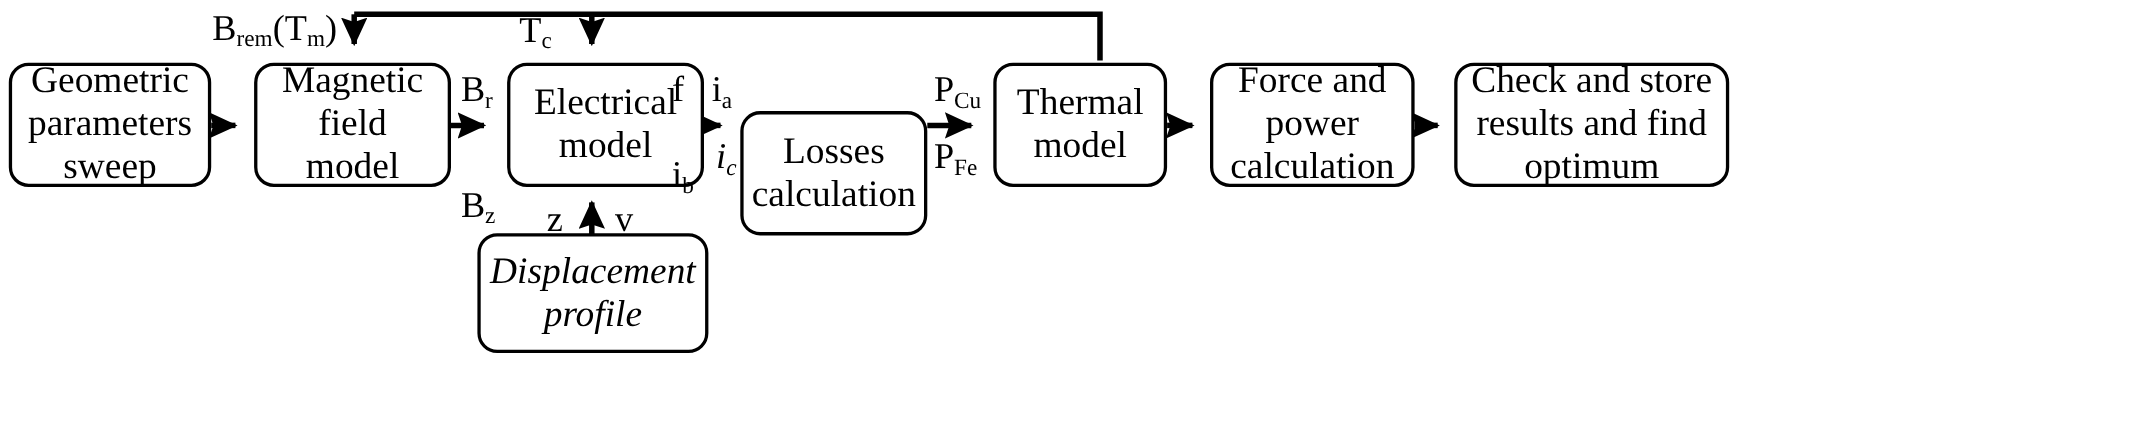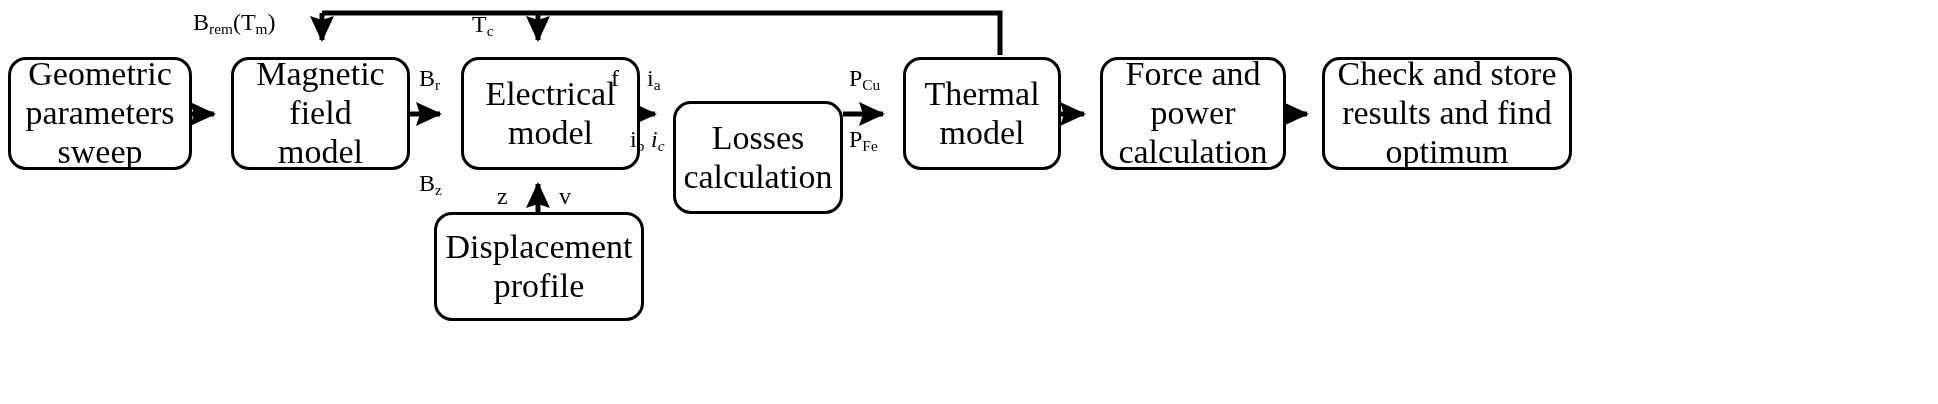--- a/index.html
+++ b/index.html
@@ -38,21 +38,21 @@
     line-height: 1.14;
     padding: 4px 10px;
   }
   .node-label {
     display: block;
     white-space: pre-line;
   }
   .edge-label {
     position: absolute;
     color: #000000;
-    font-size: 24px;
+    font-size: 33px;
     line-height: 1;
     white-space: nowrap;
     user-select: none;
   }
   .edge-label sub {
     font-size: 0.64em;
     line-height: 0;
     vertical-align: baseline;
     position: relative;
     top: 0.27em;
@@ -121,21 +121,21 @@
 power
 calculation</span>
   </div>
 
   <div class="node" style="left:1322px; top:57px; width:250px; height:113px;">
     <span class="node-label">Check and store
 results and find
 optimum</span>
   </div>
 
-  <div class="node" style="left:434px; top:212px; width:210px; height:109px;">
+  <div class="node" style="left:434px; top:212px; width:210px; height:109px;font-style:italic;">
     <span class="node-label">Displacement
 profile</span>
   </div>
 
   <div class="edge-label" style="left:193px; top:10px;">
     <span>B</span><sub>rem</sub><span>(T</span><sub>m</sub><span>)</span>
   </div>
 
   <div class="edge-label" style="left:472px; top:12px;">
     <span>T</span><sub>c</sub>
@@ -150,21 +150,21 @@
   </div>
 
   <div class="edge-label" style="left:611px; top:66px;">
     <span>f</span>
   </div>
 
   <div class="edge-label" style="left:647px; top:66px;text-align:center;">
     <span>i</span><sub>a</sub>
   </div>
 
-  <div class="edge-label" style="left:611px; top:127px;margin-left:19px;">
+  <div class="edge-label" style="left:611px; top:143px;">
     <span>i</span><sub>b</sub>
   </div>
 
   <div class="edge-label" style="left:651px; top:127px;font-style:italic;">
     <span>i</span><sub>c</sub>
   </div>
 
   <div class="edge-label" style="left:849px; top:66px;text-align:right;">
     <span>P</span><sub>Cu</sub>
   </div>

